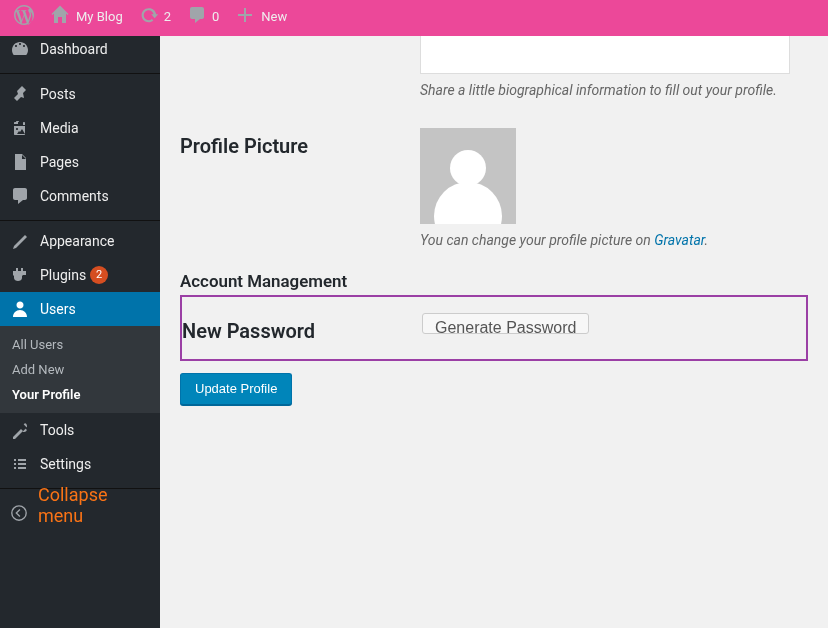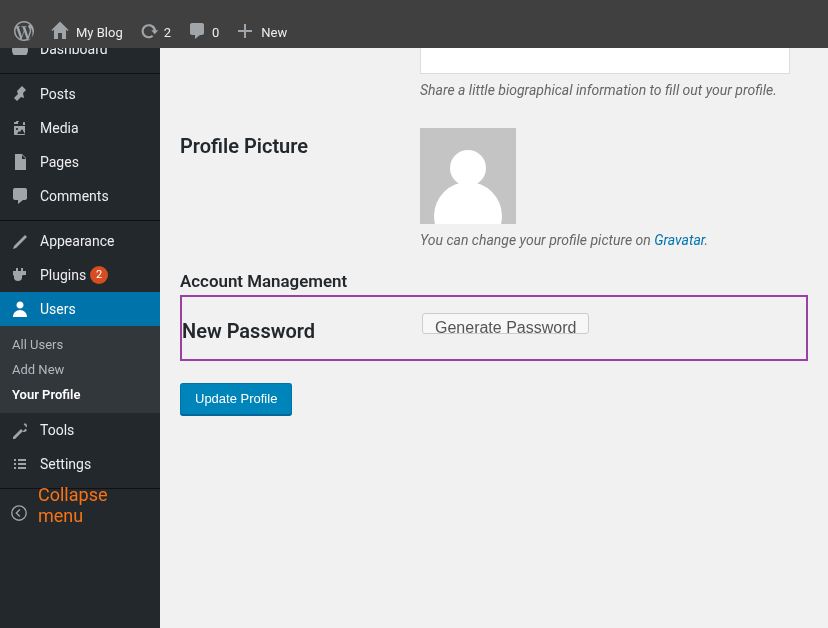--- a/index.html
+++ b/index.html
@@ -1,18 +1,18 @@
 <!DOCTYPE html>
 <html><head>
 <meta charset="utf-8">
 <style>
   * { box-sizing: border-box; margin: 0; padding: 0; }
   html, body { width: 828px; height: 628px; overflow: hidden; font-family: -apple-system, BlinkMacSystemFont, "Segoe UI", Roboto, sans-serif; font-size: 13px; background: #f1f1f1; }
   
-  #adminbar { position: absolute; top:0; left:0; right:0; height:48px; background:#404040; color:#b4b9be; display:flex; align-items:flex-end; padding:0 6px; z-index:10; }
+  #adminbar { position: absolute; top:0; left:0; right:0; height:36px; background:#ec4899; color:#b4b9be; display:flex; align-items:flex-start; padding:0 6px; z-index:10; }
   #adminbar .ab-item { display:flex; align-items:center; height:32px; padding:0 8px; color:#eee; font-size:13px; cursor:pointer; }
   #adminbar svg { width:20px; height:20px; fill:#a0a5aa; }
   #adminbar .ab-label { margin-left:6px; color:#eee; }
   #adminbar .ab-count { margin-left:5px; color:#eee; }
   
   #adminmenu { position:absolute; top:32px; left:0; bottom:0; width:160px; background:#23282d; color:#eee; }
   .menu-top { display:flex; align-items:center; height:34px; padding:0 10px; color:#eee; cursor:pointer; font-size:14px; }
   .menu-top .mi { width:20px; height:20px; margin-right:10px; display:flex; align-items:center; justify-content:center; }
   .menu-top .mi svg { width:20px; height:20px; fill:#a0a5aa; }
   .menu-top.current { background:#0073aa; color:#fff; position:relative; }
@@ -35,21 +35,21 @@
   .pic-box { width:96px; height:96px; background:#c4c4c4; position:relative; overflow:hidden; }
   .pic-head { position:absolute; top:22px; left:50%; margin-left:-18px; width:36px; height:36px; background:#fff; border-radius:50%; }
   .pic-body { position:absolute; top:54px; left:50%; margin-left:-34px; width:68px; height:68px; background:#fff; border-radius:50%; }
   a.link { color:#0073aa; }
   h2.section { font-size:1.3em; font-weight:600; color:#23282d; margin:8px 0 2px; }
   .highlight-box { border:2px solid #9b3fa5; padding:12px 0; margin-top:4px; }
   .highlight-box .form-table-row { padding:4px 0; }
   .button-sec { display:inline-block; background:#f7f7f7; border:1px solid #ccc; color:#555; padding:0 12px; height:21px; line-height:28px; border-radius:3px; cursor:pointer; font-size:16px; }
   .button-sec[disabled] { color:#a0a5aa; background:#f7f7f7; border-color:#ddd; cursor:default; }
   .button-pri { display:inline-block; background:#0085ba; border:1px solid #0073aa; border-bottom-color:#006799; color:#fff; padding:0 14px; height:32px; line-height:30px; border-radius:3px; cursor:pointer; font-size:13px; font-weight:400; box-shadow:0 1px 0 #006799; }
-  .submit-row { margin:22px 0;text-decoration:underline; }
+  .submit-row { margin:12px 0;text-decoration:underline; }
 </style>
 </head>
 <body>
 
 <div id="adminbar">
   <div class="ab-item">
     <span>
       <svg viewBox="0 0 20 20">
           <path d="M10 0C4.5 0 0 4.5 0 10s4.5 10 10 10 10-4.5 10-10S15.5 0 10 0zM1.5 10c0-1.2.26-2.35.72-3.38l4.06 11.12C3.52 16.44 1.5 13.46 1.5 10zm8.5 8.5c-.83 0-1.64-.12-2.4-.35l2.55-7.4 2.6 7.14c.02.04.04.08.06.12-.88.32-1.82.49-2.81.49zm1.17-12.5c.51-.03.97-.08.97-.08.46-.05.4-.73-.05-.7 0 0-1.38.11-2.27.11-.83 0-2.24-.11-2.24-.11-.46-.03-.51.67-.05.7 0 0 .43.05.89.08l1.32 3.63-1.86 5.58L4.78 6c.51-.03.97-.08.97-.08.46-.05.4-.73-.05-.7 0 0-1.38.11-2.27.11-.16 0-.35 0-.55-.01C4.43 2.96 7.03 1.5 10 1.5c2.21 0 4.22.85 5.73 2.23-.04 0-.07-.01-.11-.01-.83 0-1.42.73-1.42 1.51 0 .7.4 1.29.83 1.99.32.57.7 1.29.7 2.34 0 .73-.28 1.57-.65 2.74l-.85 2.84-3.06-9.14zm6.24 1.56c.73 1.33 1.14 2.86 1.14 4.48 0 3.44-1.86 6.44-4.63 8.05l2.6-7.51c.49-1.21.65-2.18.65-3.05 0-.31-.02-.6-.06-.87-.23-.37-.47-.73-.7-1.1z"></path>
         </svg>

